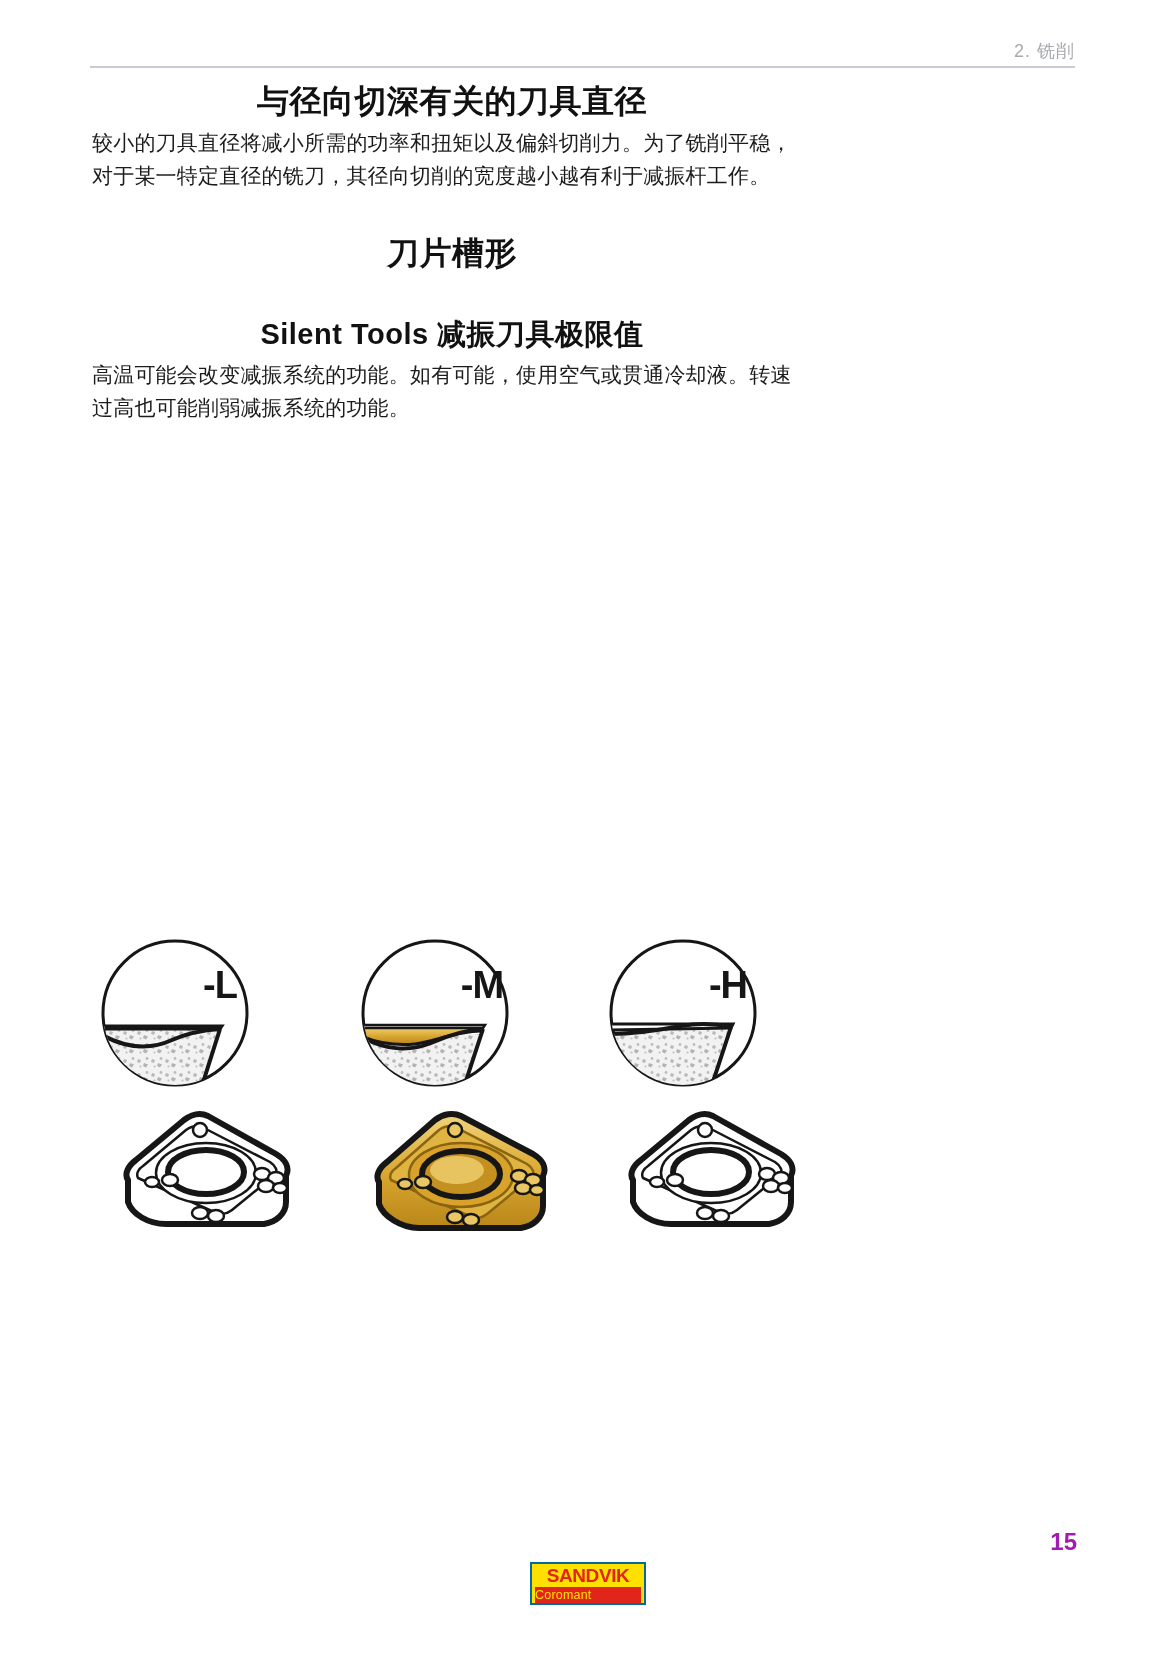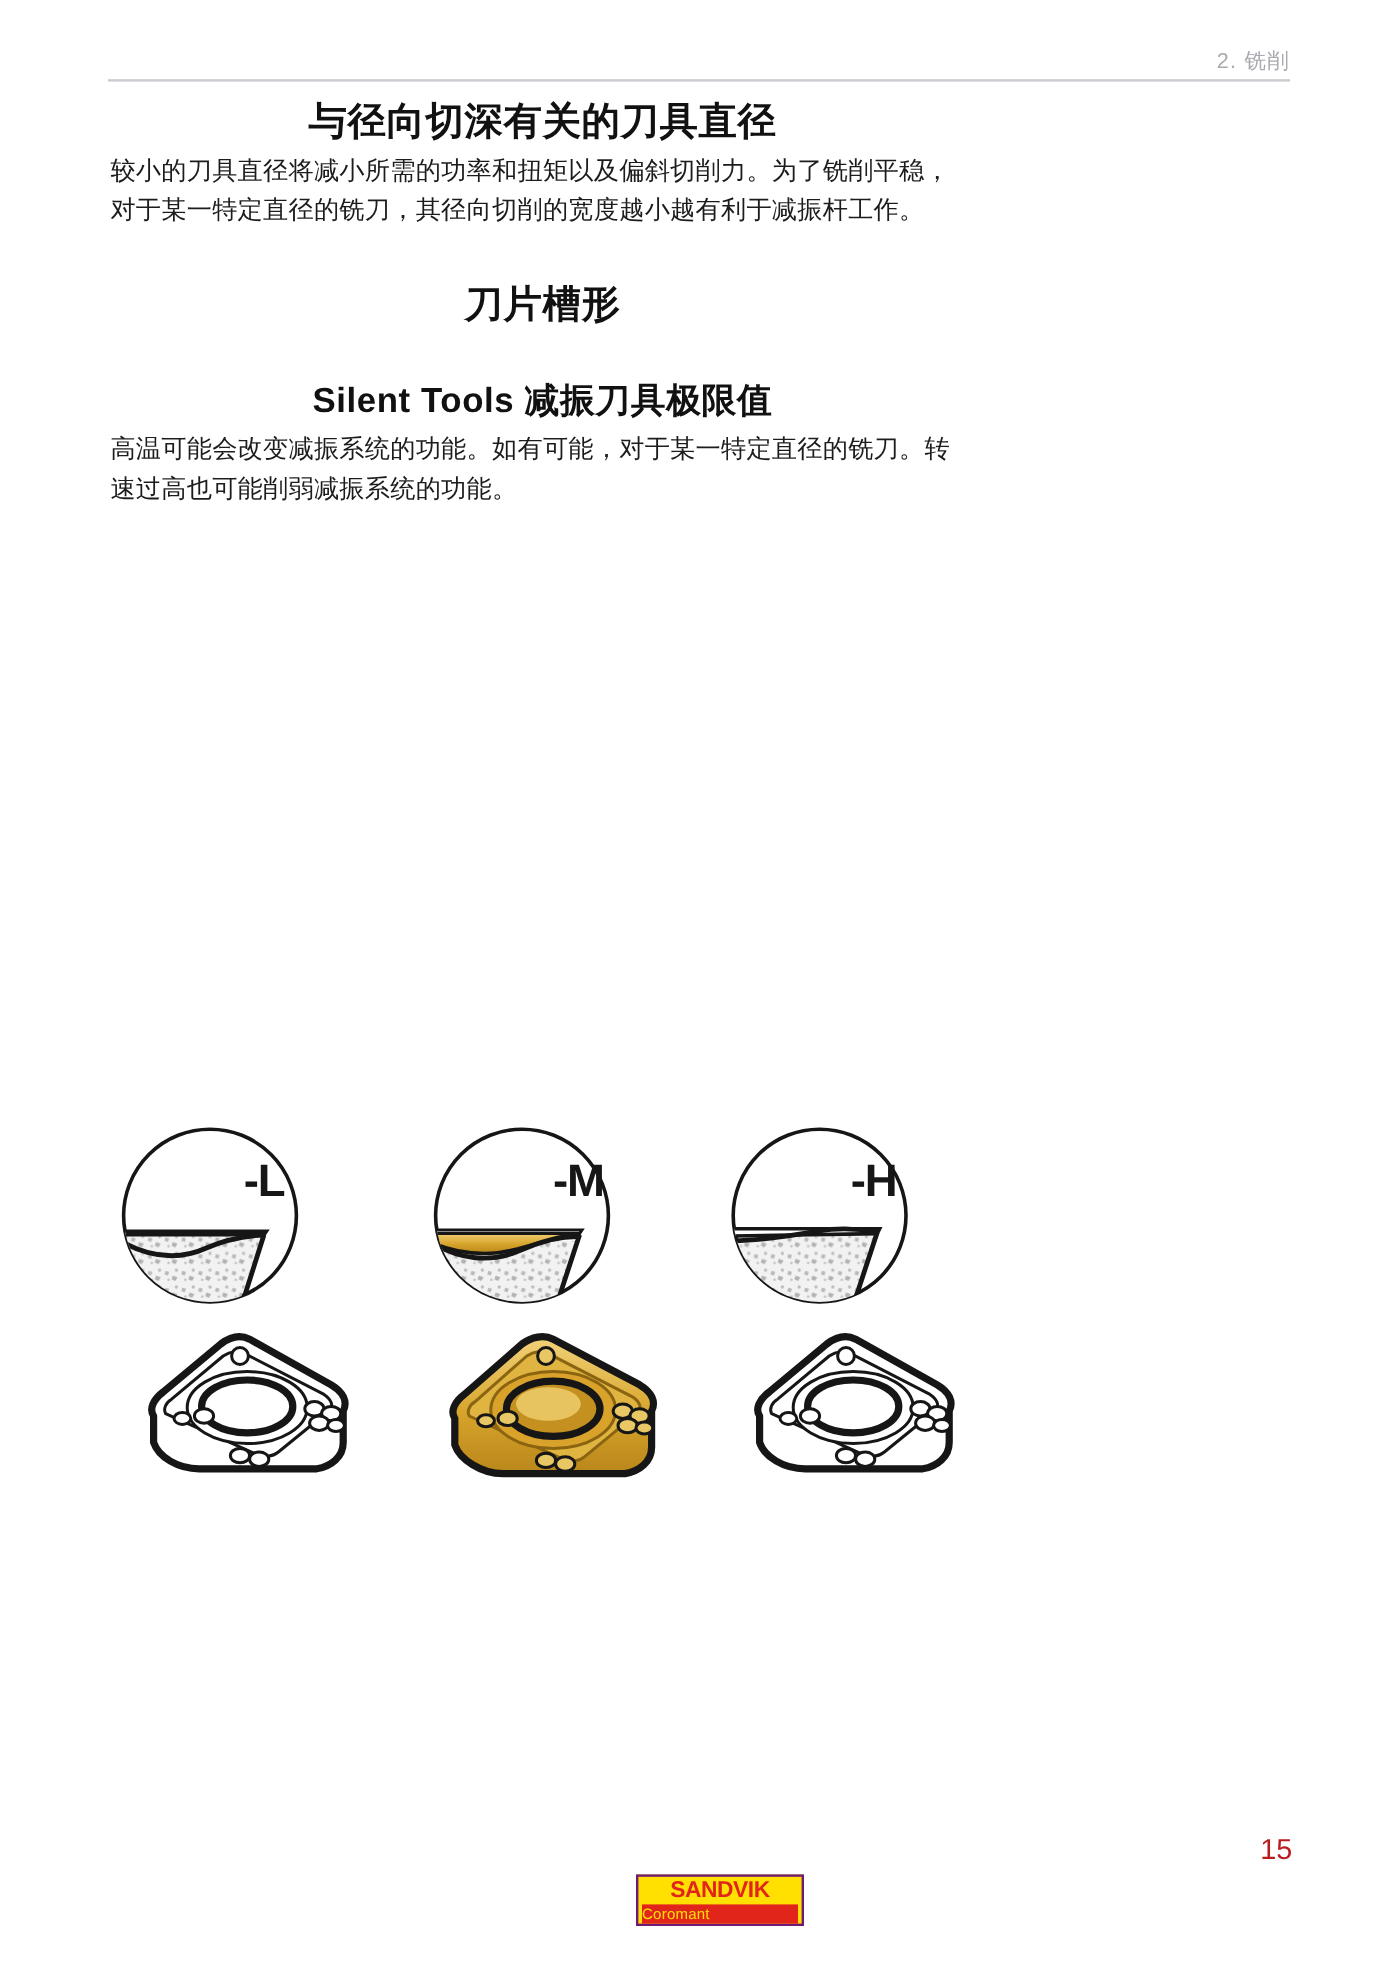--- a/index.html
+++ b/index.html
@@ -114,23 +114,23 @@
     position: absolute;
     left: 0;
     top: 1500px;
     width: 1165px;
     height: 120px;
   }
   .logo {
     position: absolute;
     left: 530px;
     top: 62px;
-    width: 140px;
+    width: 116px;
     height: 43px;
-    border: 2px solid #701a75;
+    border: 2px solid #0369a1;
     background: #ffe000;
     padding: 0;
   }
   .logo .logo-top {
     height: 23px;
     line-height: 23px;
     text-align: center;
     color: #e1251b;
     font-size: 19px;
     font-weight: bold;
@@ -144,22 +144,22 @@
     font-size: 12.5px;
     line-height: 16px;
     text-align: left;
     letter-spacing: 0.2px;
   }
   .page-number {
     position: absolute;
     right: 88px;
     top: 28px;
     font-size: 24px;
-    color: #b91c1c;
-    font-weight: normal;
+    color: #a21caf;
+    font-weight: bold;
   }
 </style>
 </head>
 <body>
 
 <div class="page-header">
   <div class="header-text">2. 铣削</div>
 </div>
 <div class="header-rule"></div>
 
@@ -168,21 +168,21 @@
   <h1 class="sec-title">与径向切深有关的刀具直径</h1>
   <p class="body-text">较小的刀具直径将减小所需的功率和扭矩以及偏斜切削力。为了铣削平稳，对于某一特定直径的铣刀，其径向切削的宽度越小越有利于减振杆工作。</p>
 
   <div class="block-gap-1"></div>
 
   <h1 class="sec-title">刀片槽形</h1>
 
   <div class="block-gap-2"></div>
 
   <h1 class="sec-title sub">Silent Tools 减振刀具极限值</h1>
-  <p class="body-text">高温可能会改变减振系统的功能。如有可能，对于某一特定直径的铣刀。转速过高也可能削弱减振系统的功能。</p>
+  <p class="body-text">高温可能会改变减振系统的功能。如有可能，使用空气或贯通冷却液。转速过高也可能削弱减振系统的功能。</p>
 
 </div>
 
 <div class="illustration">
 
   <div class="insert-group g1">
     <svg width="260" height="320" viewBox="0 0 260 320">
       <defs>
         <pattern id="carbideL" width="14" height="14" patternUnits="userSpaceOnUse">
           <rect width="14" height="14" fill="#f2f2f2"></rect>

